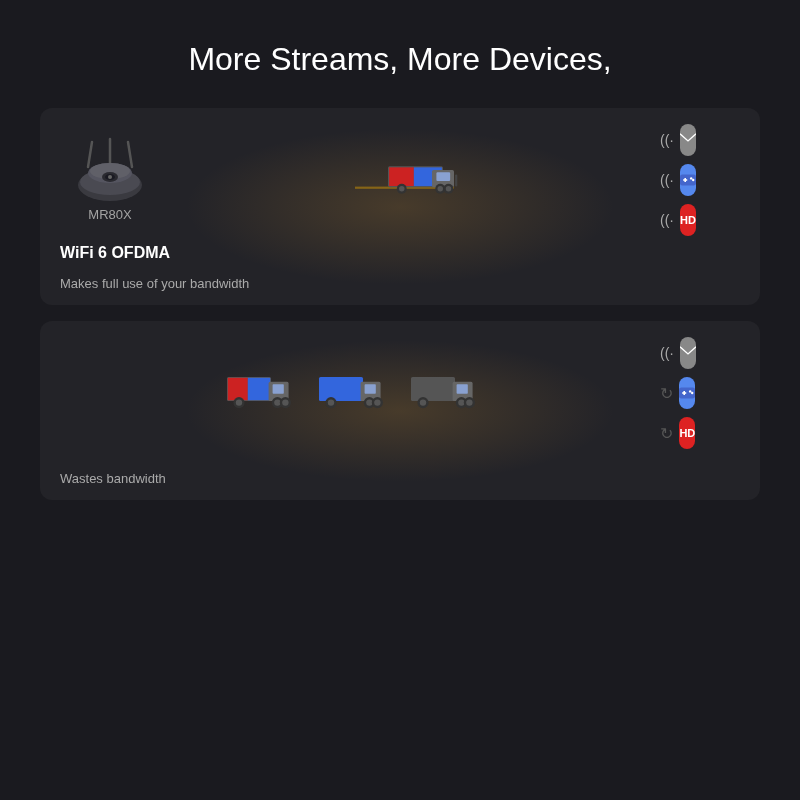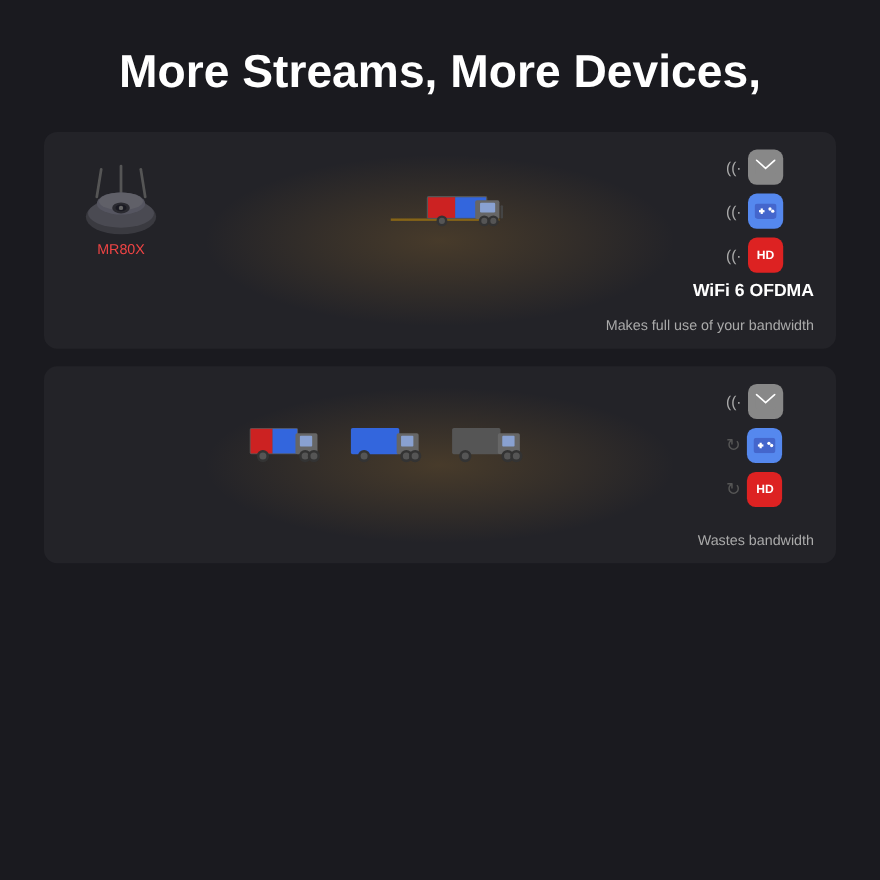--- a/index.html
+++ b/index.html
@@ -15,22 +15,22 @@
       overflow: hidden;
     }
 
     .header {
       text-align: center;
       padding: 40px 20px 20px;
       color: #ffffff;
     }
 
     .header h1 {
-      font-size: 42px;
-      font-weight: 700;
+      font-size: 32px;
+      font-weight: 400;
       line-height: 1.2;
     }
 
     .panels-container {
       display: flex;
       flex-direction: column;
       width: 90%;
       gap: 16px;
       margin-top: 10px;
     }
@@ -73,21 +73,21 @@
 
     .router-icon {
       width: 80px;
       height: 65px;
       display: flex;
       align-items: center;
       justify-content: center;
     }
 
     .router-label {
-      color: #ef4444;
+      color: #a3a3a3;
       font-size: 13px;
       margin-top: 4px;
       text-align: center;
     }
 
     .truck-section {
       flex: 1;
       display: flex;
       align-items: center;
       justify-content: center;
@@ -107,40 +107,40 @@
       align-items: center;
       gap: 6px;
     }
 
     .wifi-signal {
       color: #aaaaaa;
       font-size: 14px;
     }
 
     .device-icon {
-      width: 32px;
+      width: 16px;
       height: 32px;
       border-radius: 8px;
       display: flex;
       align-items: center;
-      justify-content: center;
+      justify-content: flex-start;
       font-size: 14px;
     }
 
     .device-icon.mail { background: #888; }
     .device-icon.game { background: #5588ee; }
     .device-icon.hd { background: #dd2222; color: white; font-size: 11px; font-weight: bold; }
 
     .loading-icon {
       color: #555;
       font-size: 16px;
     }
 
     .panel-footer {
-      text-align: right;
+      text-align: left;
       padding: 8px 0 4px;
       position: relative;
       z-index: 2;
     }
 
     .panel-footer .title {
       color: #ffffff;
       font-size: 16px;
       font-weight: 600;
     }

